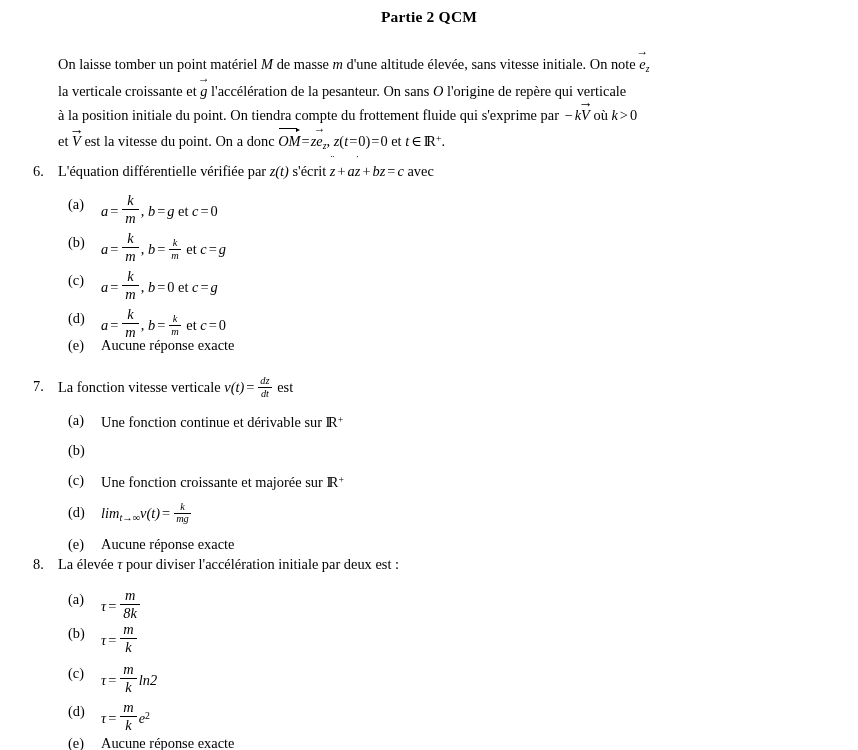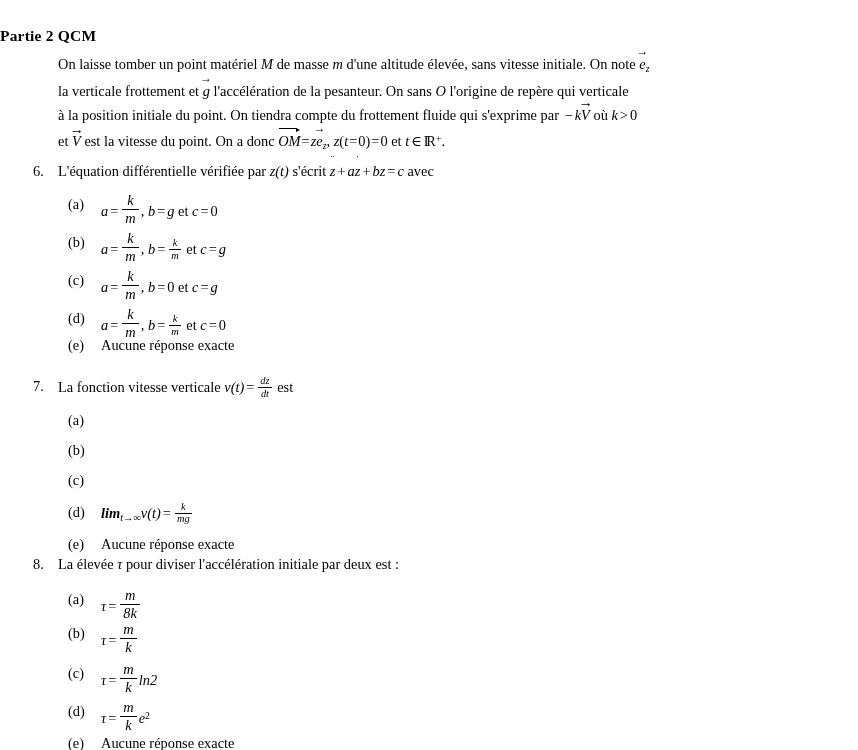--- a/index.html
+++ b/index.html
@@ -17,25 +17,26 @@
   }
   .page {
     width: 858px;
     height: 750px;
     position: relative;
     background: #ffffff;
   }
 
   
   .doc-title {
+    text-align: center;
     font-weight: bold;
     font-size: 15.5px;
     letter-spacing: 0.2px;
     margin: 0;
-    padding-top: 27px;
+    padding-top: 8px;
     font-family: "Liberation Serif", "DejaVu Serif", serif;
   }
 
   
   .intro {
     margin: 0;
     padding: 0;
     position: absolute;
     left: 58px;
     top: 53px;
@@ -237,35 +238,34 @@
     vertical-align: -0.26em;
     font-style: italic;
   }
   .limsub {
     font-size: 0.72em;
     vertical-align: -0.28em;
     font-style: italic;
   }
   .mathit-op {
     font-style: italic;
-    font-weight: bold;
   }
 </style>
 </head>
 <body>
 
 <div class="page">
 
   <h1 class="doc-title">Partie 2 QCM</h1>
 
   <div class="intro">
 
     <span class="ln"><span>On laisse tomber un point matériel </span><span class="mi">M</span><span> de masse </span><span class="mi">m</span><span> d'une altitude élevée, sans vitesse initiale. On note </span><span class="vec"><span class="arw">→</span><span class="sym">e</span></span><span class="sub">z</span></span>
 
-    <span class="ln"><span>la verticale frottement et </span><span class="vec"><span class="arw">→</span><span class="sym">g</span></span><span> l'accélération de la pesanteur. On sans </span><span class="mi">O</span><span> l'origine de repère qui verticale</span></span>
+    <span class="ln"><span>la verticale croissante et </span><span class="vec"><span class="arw">→</span><span class="sym">g</span></span><span> l'accélération de la pesanteur. On sans </span><span class="mi">O</span><span> l'origine de repère qui verticale</span></span>
 
     <span class="ln"><span>à la position initiale du point. On tiendra compte du frottement fluide qui s'exprime par </span><span class="mo">−</span><span class="mi">k</span><span class="vec wide"><span class="arw">→</span><span class="sym">V</span></span><span> où </span><span class="mi">k</span><span class="mo">&gt;</span><span class="mn">0</span></span>
 
     <span class="ln"><span>et </span><span class="vec wide"><span class="arw">→</span><span class="sym">V</span></span><span> est la vitesse du point. On a donc </span><span class="vecwide"><span class="bar"></span><span>OM</span></span><span class="mo tight">=</span><span class="mi">z</span><span class="vec"><span class="arw">→</span><span class="sym">e</span></span><span class="sub">z</span><span>, </span><span class="mi">z</span><span class="mo tight" style="padding:0">(</span><span class="mi">t</span><span class="mo tight">=</span><span class="mn">0</span><span class="mo tight" style="padding:0">)</span><span class="mo tight">=</span><span class="mn">0</span><span> et </span><span class="mi">t</span><span class="mo">∈</span><span class="bbR">IR</span><span class="sup">+</span><span>.</span></span>
   </div>
 
   <div class="qlist">
 
     <div class="question" style="top:161px;">
       <div class="q-stem">
@@ -305,28 +305,30 @@
     <div class="question" style="top:376px;">
       <div class="q-stem">
         <span class="q-num">7.</span>
         <span>La fonction vitesse verticale </span><span class="mi">v</span><span class="mi">(t)</span><span class="mo">=</span><span class="sfrac"><span class="num mi">dz</span><span class="den mi">dt</span></span><span> est</span>
       </div>
 
       <div class="options" style="margin-top:10px;">
 
         <div class="option" style="height:30px;">
           <span class="opt-tag">(a)</span>
+          <span class="opt-body"><span>Une fonction continue et dérivable sur </span><span class="bbR">IR</span><span class="sup">+</span></span>
         </div>
 
         <div class="option" style="height:30px;">
           <span class="opt-tag">(b)</span>
         </div>
 
         <div class="option" style="height:28px;">
           <span class="opt-tag">(c)</span>
+          <span class="opt-body"><span>Une fonction croissante et majorée sur </span><span class="bbR">IR</span><span class="sup">+</span></span>
         </div>
 
         <div class="option" style="height:32px;">
           <span class="opt-tag" style="top:4px;">(d)</span>
           <span class="opt-body" style="position:absolute; left:101px; top:4px;"><span class="mathit-op">lim</span><span class="limsub">t→∞</span><span class="mi">v</span><span class="mi">(t)</span><span class="mo">=</span><span class="sfrac"><span class="num mi">k</span><span class="den mi">mg</span></span></span>
         </div>
 
         <div class="option" style="height:26px;">
           <span class="opt-tag" style="top:4px;">(e)</span>
           <span class="opt-body" style="position:absolute; left:101px; top:4px;">Aucune réponse exacte</span>

